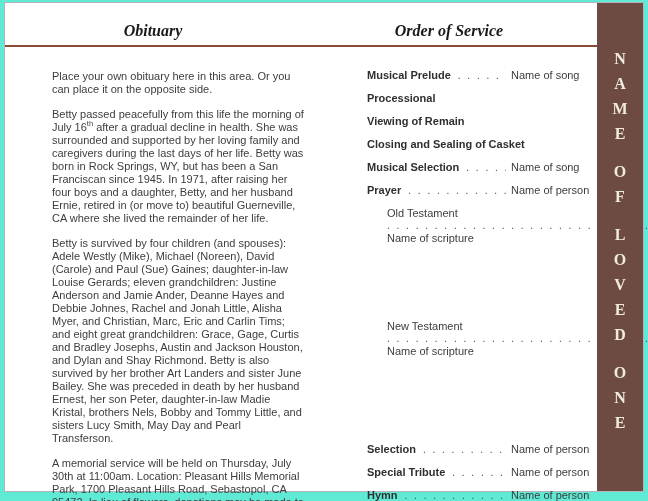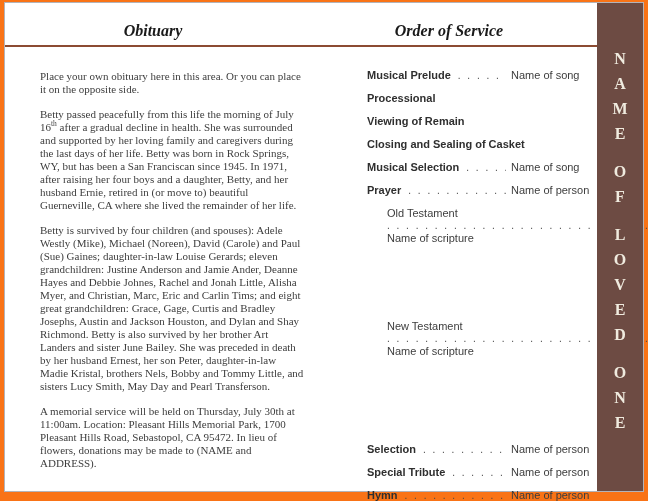--- a/index.html
+++ b/index.html
@@ -4,35 +4,35 @@
 <style>
   :root{
     --bar-bg:#6d4b43;
     --rule:#8c4b32;
     --body-text:#3d3d3d;
     --label-text:#2f2f2f;
     --sidebar-text:#f0ebdf;
     --page-border:#b3b3b9;
   }
   html,body{margin:0;padding:0;background:#ffffff;}
-  .canvas{position:relative;width:648px;height:501px;background:#f97316;overflow:hidden;
+  .canvas{position:relative;width:648px;height:501px;background:#5eead4;overflow:hidden;
           font-family:"Liberation Sans","DejaVu Sans",sans-serif;}
   .page{position:absolute;left:4px;top:2px;width:640px;height:490px;box-sizing:border-box;
         border:1px solid var(--page-border);background:#fff;}
   
   .headers{position:absolute;top:0;left:0;right:46px;height:42px;display:flex;}
   .hcell{flex:1;display:flex;align-items:flex-end;justify-content:center;padding-bottom:5px;}
   .hcell span{font-family:"Liberation Serif","DejaVu Serif",serif;font-style:italic;
               font-weight:bold;font-size:16px;color:#1a1a1a;}
   .rule{position:absolute;top:42px;left:0;width:594px;height:2px;background:var(--rule);}
   
   .columns{position:absolute;top:44px;left:0;right:46px;bottom:0;}
   .obituary{position:absolute;left:31px;top:23px;width:268px;font-size:11px;line-height:13px;
             color:var(--body-text);}
-  .para{margin:0 0 12px 4px;font-family:Liberation Serif, serif;}
+  .para{margin:0 0 12px 16px;}
   .para sup{font-size:7.5px;vertical-align:super;line-height:0;}
   .service{position:absolute;left:318px;top:22px;width:276px;font-size:11px;color:var(--body-text);}
   .svc-item{margin-bottom:10px;padding-left:44px;}
   .svc-row{display:flex;align-items:baseline;line-height:13px;}
   .svc-row.sub{padding-left:13px;line-height:12.5px;flex-direction:column;}
   .svc-label{font-weight:bold;font-size:11px;color:var(--label-text);white-space:nowrap;}
   .svc-row.sub .svc-label{font-weight:normal;color:var(--body-text);}
   .svc-note{font-size:11px;color:var(--label-text);margin-left:4px;white-space:nowrap;}
   .leader{flex:1;overflow:hidden;white-space:nowrap;font-size:10px;color:#4a4a4a;
           letter-spacing:2px;margin:0 5px 0 7px;}

